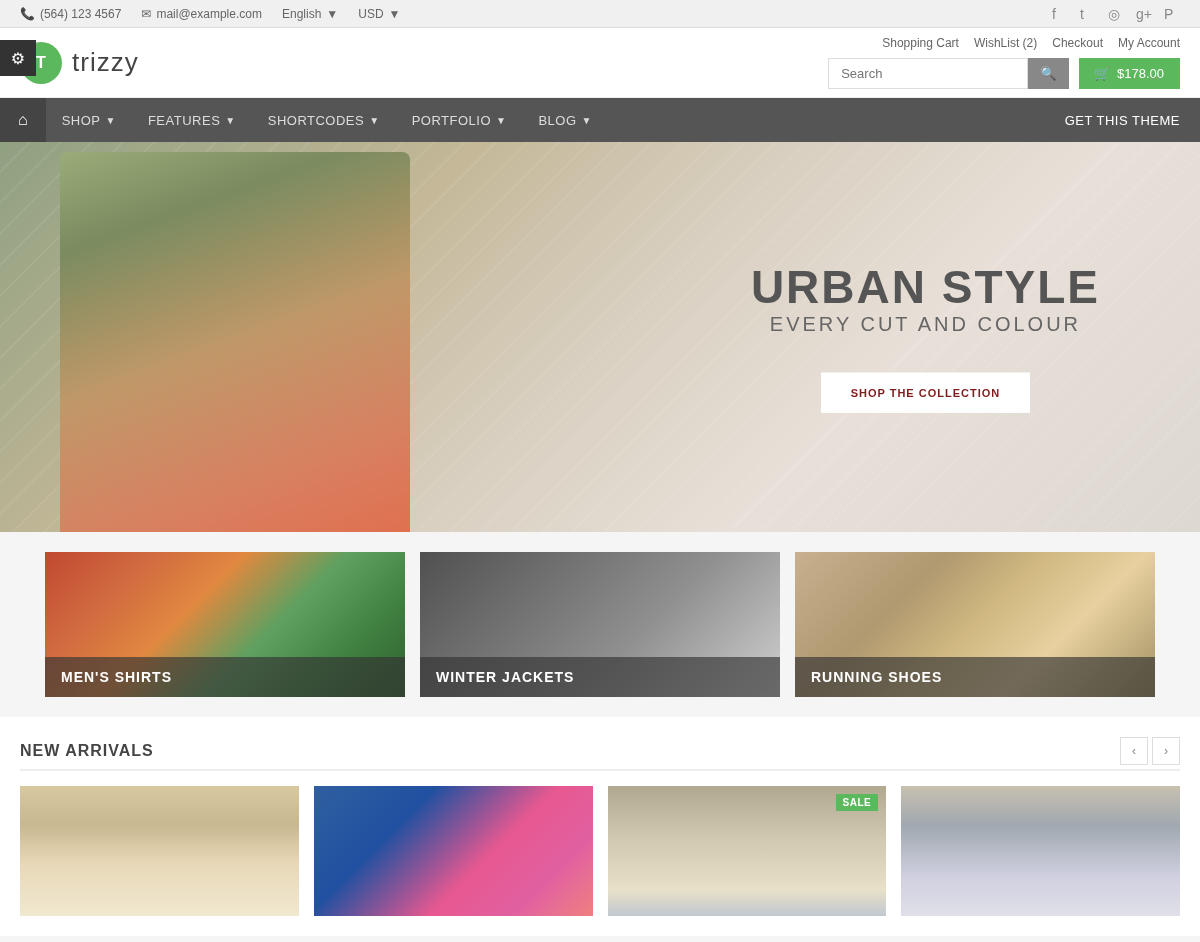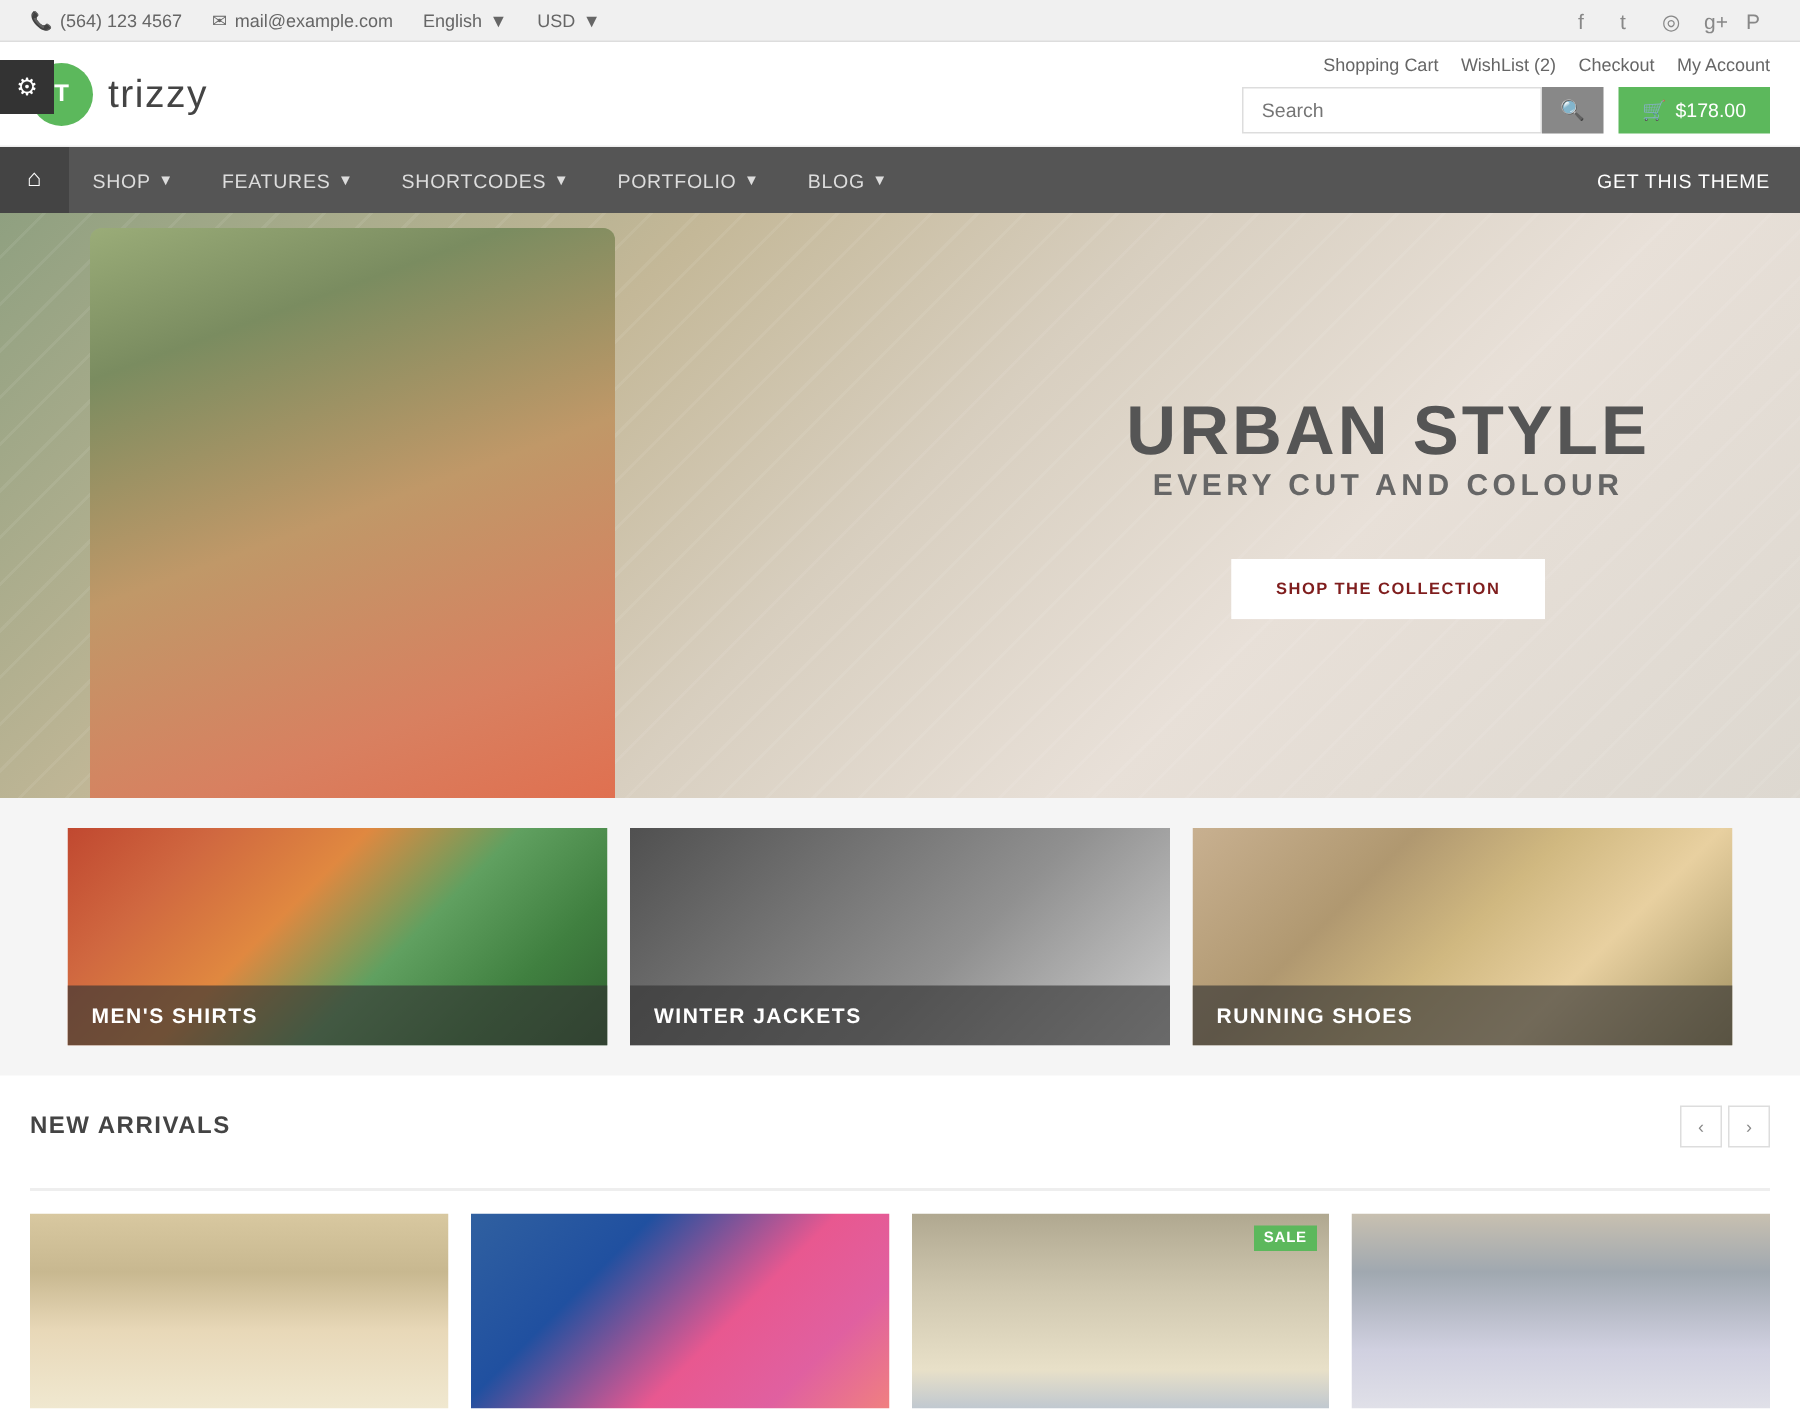--- a/index.html
+++ b/index.html
@@ -171,21 +171,21 @@
       letter-spacing: 2px;
       text-transform: uppercase;
       line-height: 1.1;
     }
     .hero-subtitle {
       font-size: 20px;
       color: #666;
       letter-spacing: 3px;
       text-transform: uppercase;
       margin-bottom: 37px;
-      font-weight: 700;
+      font-weight: 400;
     }
     .hero-btn {
       background: white;
       border: 2px solid white;
       padding: 12px 28px;
       font-size: 11px;
       font-weight: 600;
       letter-spacing: 1px;
       text-transform: uppercase;
       cursor: pointer;
@@ -237,21 +237,21 @@
     
     .new-arrivals-section {
       background: white;
       padding: 20px;
     }
     .section-header {
       display: flex;
       align-items: center;
       justify-content: space-between;
       border-bottom: 2px solid #eee;
-      padding-bottom: 27px;
+      padding-bottom: 4px;
       margin-bottom: 15px;
     }
     .section-title {
       font-size: 16px;
       font-weight: 700;
       text-transform: uppercase;
       letter-spacing: 1px;
       color: #444;
     }
     .nav-arrows { display: flex; gap: 4px; }

